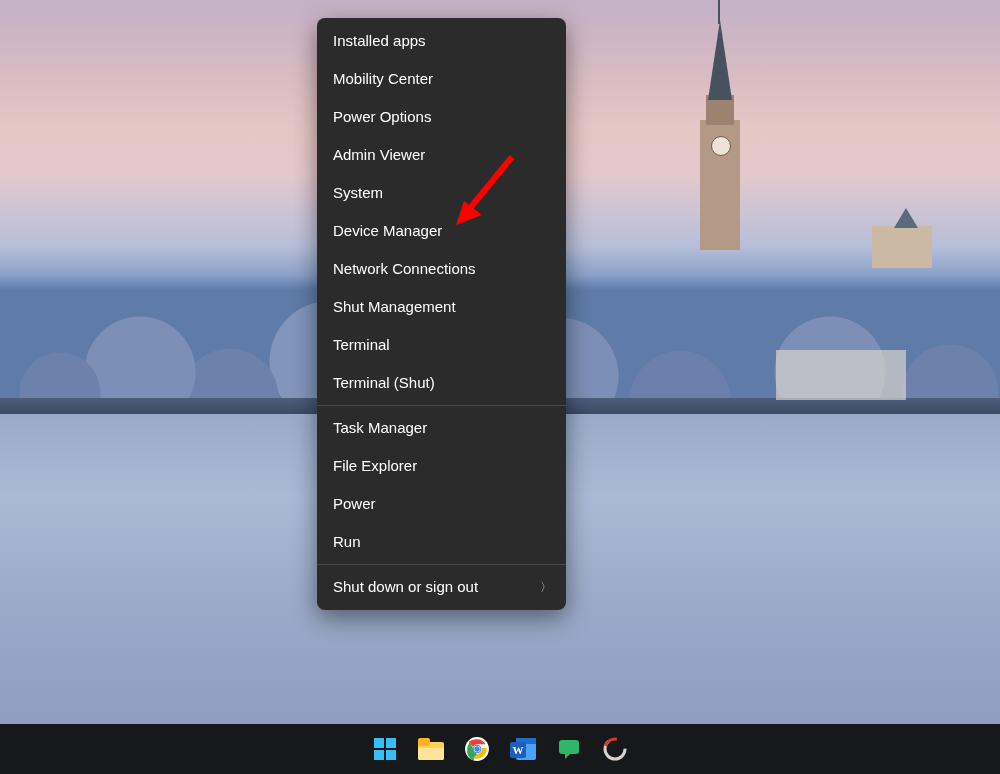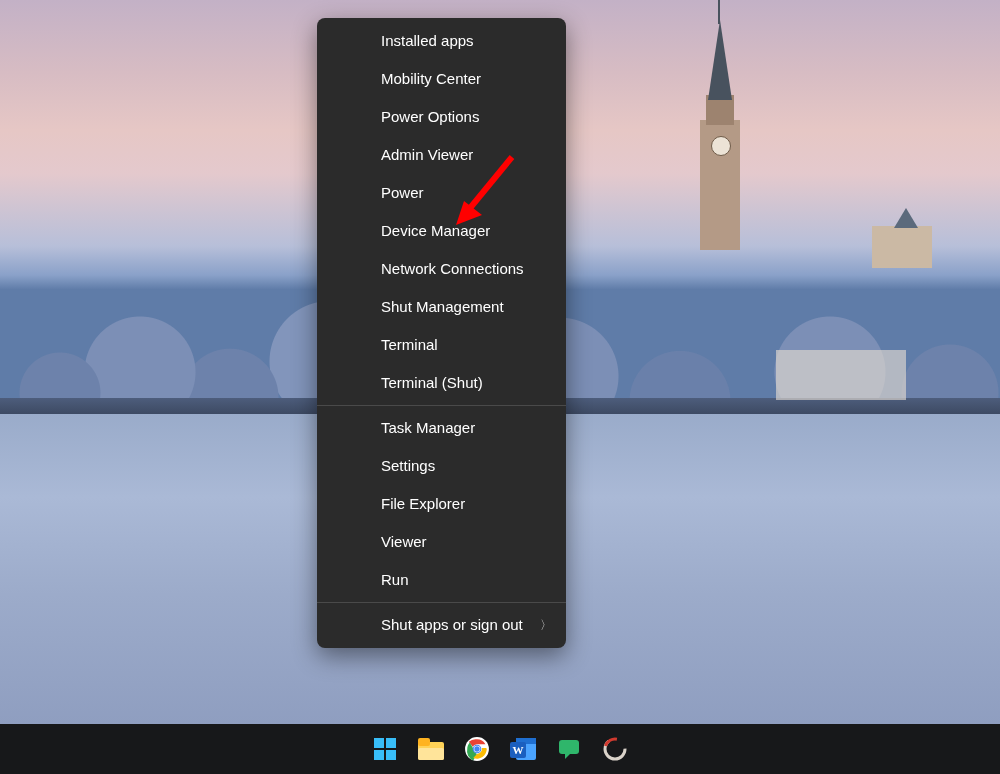--- a/index.html
+++ b/index.html
@@ -47,21 +47,21 @@
   .bldg2{position:absolute;left:776px;top:350px;width:130px;height:50px;background:#e0d9cf;opacity:.65;}
 
   
   .ctx{
     position:absolute;left:317px;top:18px;width:249px;
     background:#2b2b2b;border-radius:8px;box-shadow:0 8px 24px rgba(0,0,0,.45);
     padding:4px 0;color:#fff;font-size:15px;
   }
   .ctx-item{
     padding:9px 16px 9px 16px;line-height:20px;cursor:default;
-    display:flex;align-items:center;justify-content:space-between;margin-left:48px;
+    display:flex;align-items:center;justify-content:space-between;
   }
   .ctx-sep{height:1px;background:#4a4a4a;margin:3px 0;}
   .chev{font-size:12px;color:#cfcfcf;margin-right:-2px;}
 
   
   .arrow{position:absolute;left:452px;top:149px;pointer-events:none;}
 
   
   .taskbar{position:absolute;left:0;top:724px;width:1000px;height:50px;background:#17181a;display:flex;align-items:center;justify-content:center;gap:18px;}
   .tico{width:28px;height:28px;display:flex;align-items:center;justify-content:center;}
@@ -90,21 +90,21 @@
   <div class="ctx-item">
       <span>Mobility Center</span>
     </div>
   <div class="ctx-item">
       <span>Power Options</span>
     </div>
   <div class="ctx-item">
       <span>Admin Viewer</span>
     </div>
   <div class="ctx-item">
-      <span>Power</span>
+      <span>System</span>
     </div>
   <div class="ctx-item">
       <span>Device Manager</span>
     </div>
   <div class="ctx-item">
       <span>Network Connections</span>
     </div>
   <div class="ctx-item">
       <span>Shut Management</span>
     </div>
@@ -112,34 +112,31 @@
       <span>Terminal</span>
     </div>
   <div class="ctx-item">
       <span>Terminal (Shut)</span>
     </div>
   <div class="ctx-sep"></div>
   <div class="ctx-item">
       <span>Task Manager</span>
     </div>
   <div class="ctx-item">
-      <span>Settings</span>
-    </div>
-  <div class="ctx-item">
       <span>File Explorer</span>
     </div>
   <div class="ctx-item">
-      <span>Viewer</span>
+      <span>Power</span>
     </div>
   <div class="ctx-item">
       <span>Run</span>
     </div>
   <div class="ctx-sep"></div>
   <div class="ctx-item">
-    <span>Shut apps or sign out</span>
+    <span>Shut down or sign out</span>
     <span class="chev">〉</span>
   </div>
 </div>
 
 <svg class="arrow" width="70" height="80">
   <defs></defs>
   <line x1="60" y1="8" x2="14" y2="64" stroke="#ff0000" stroke-width="6"></line>
   <polygon points="4,76 12,52 30,66" fill="#ff0000"></polygon>
 </svg>
 

